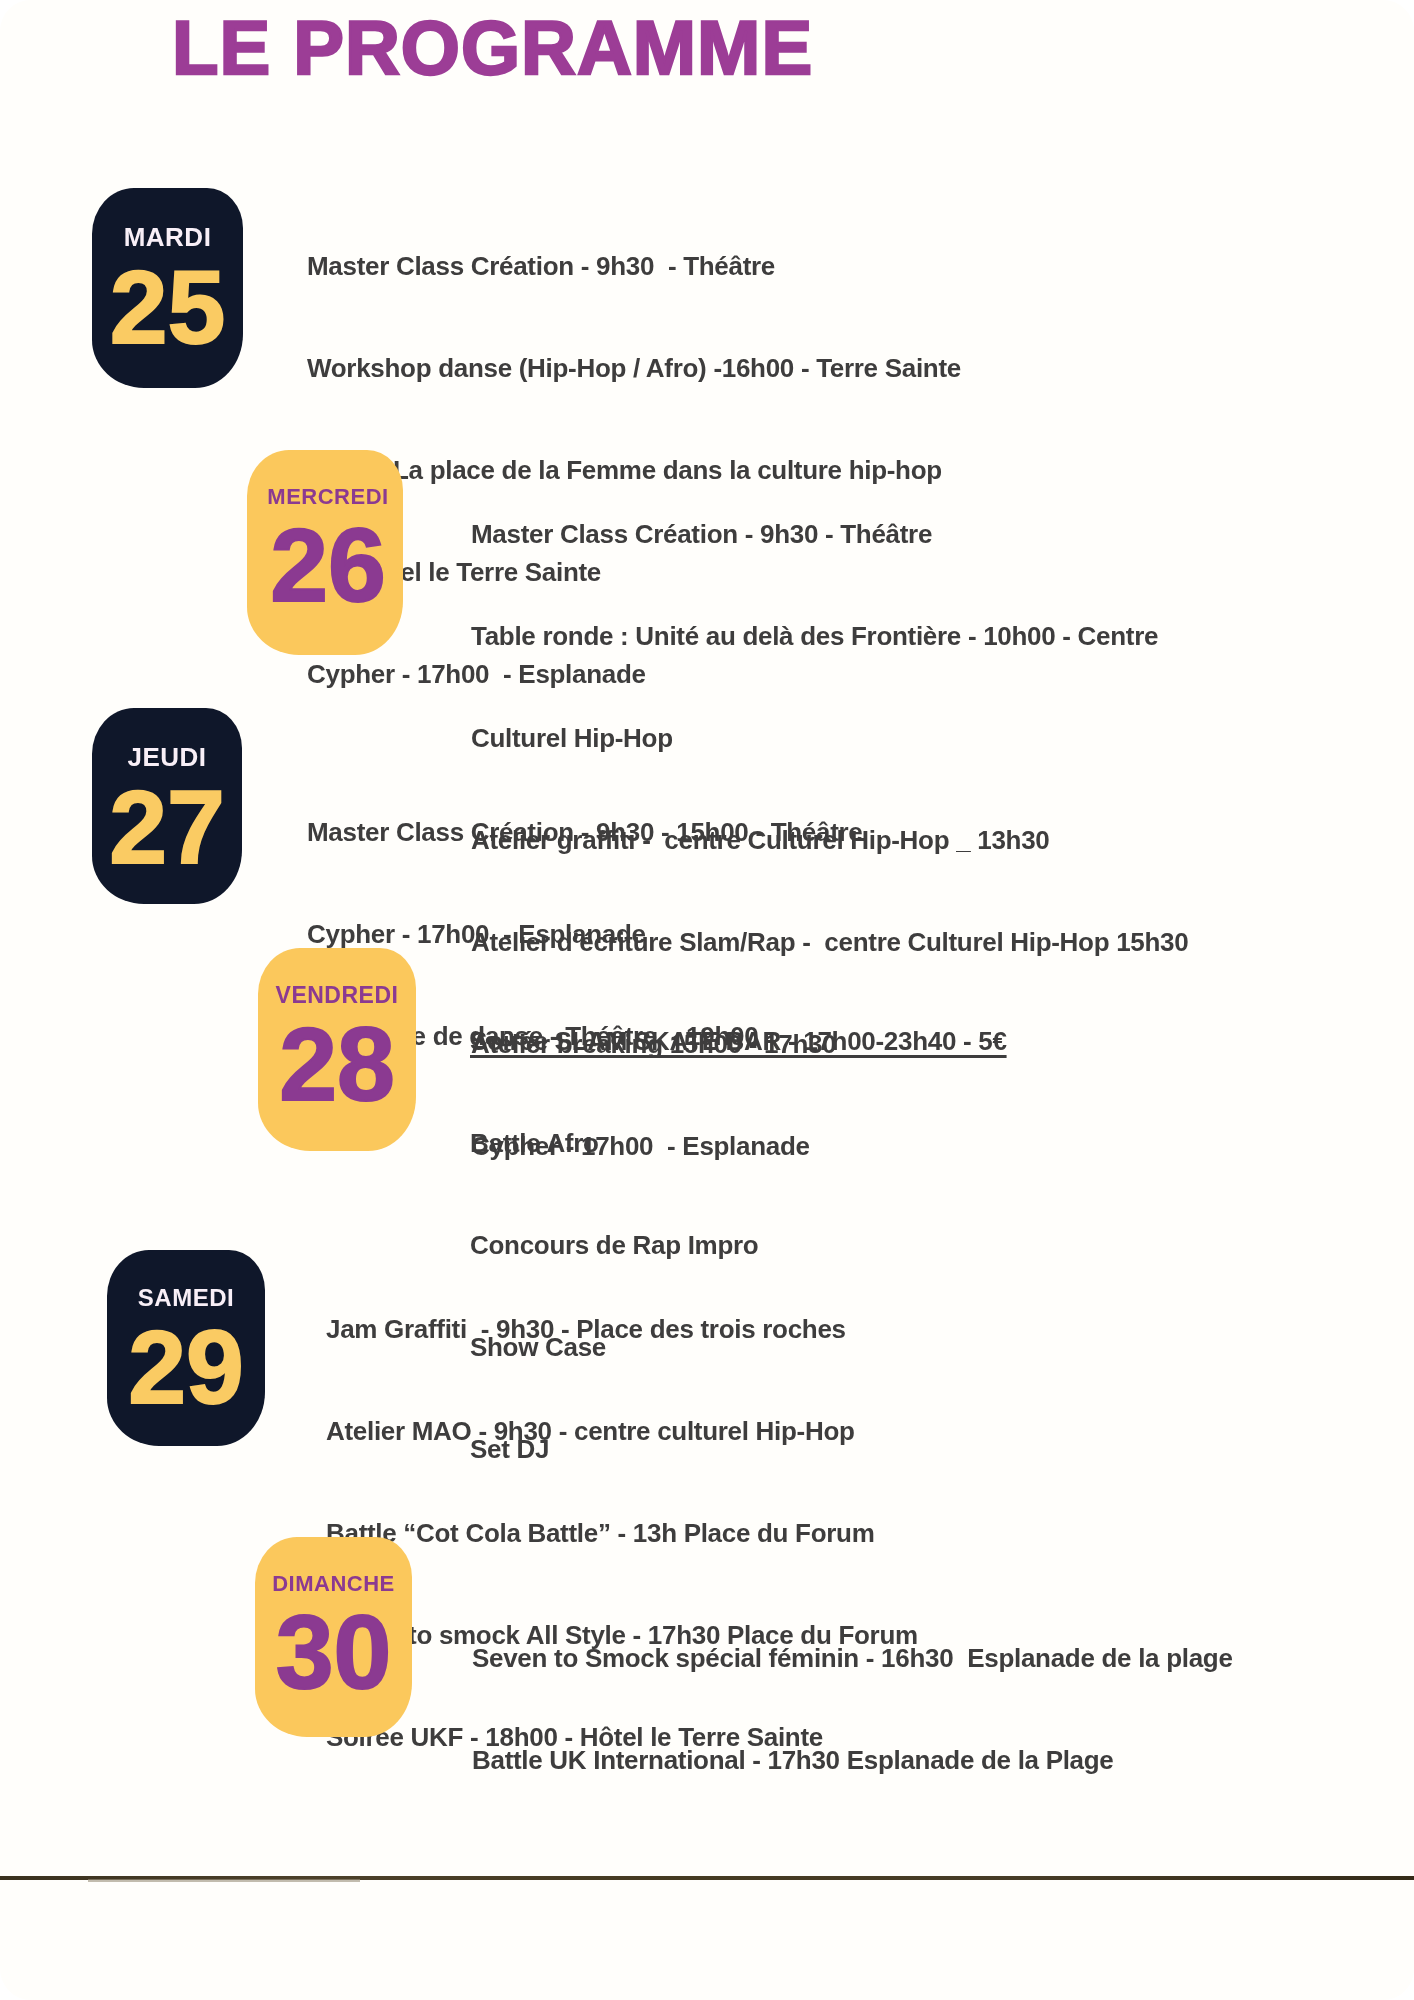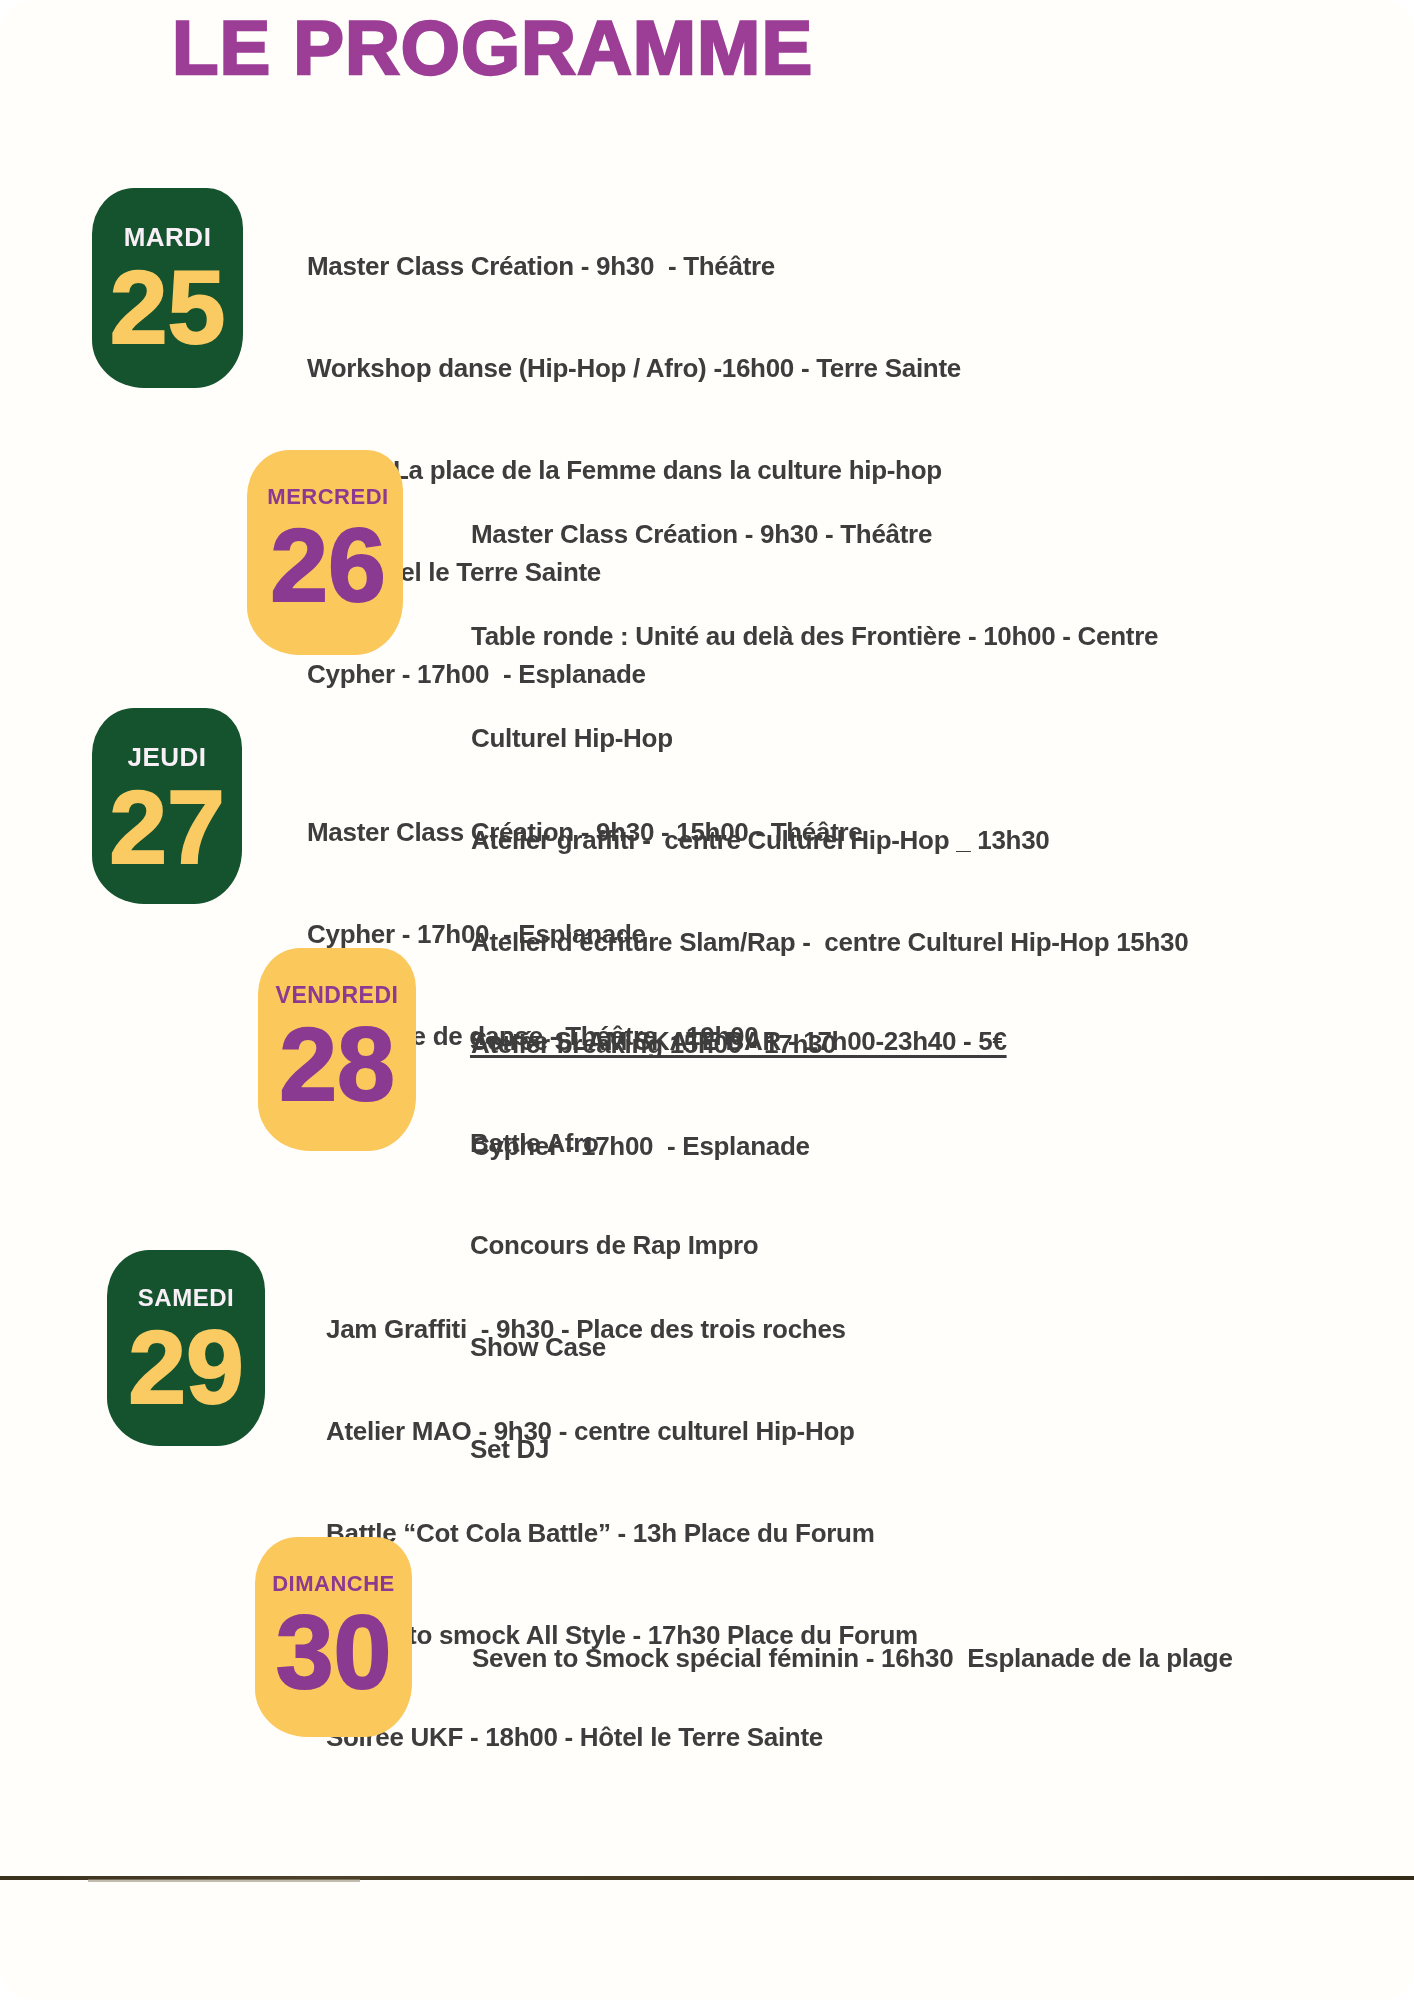--- a/index.html
+++ b/index.html
@@ -14,21 +14,21 @@
     position:absolute; left:172px; top:8px; margin:0;
     font-size:76px; line-height:80px; font-weight:bold;
     color:#9C3D96; -webkit-text-stroke:2.5px #9C3D96;
     letter-spacing:1px; white-space:pre;
   }
   
   .badge {
     position:absolute; display:flex; flex-direction:column; align-items:center;
     border-radius:42px 36px 48px 52px / 46px 40px 54px 48px;
   }
-  .badge-purple { background:#14532d; }
+  .badge-purple { background:#0f172a; }
   .badge-yellow { background:#FBC85C; }
   .badge-label {
     margin-top:36px; font-weight:bold; letter-spacing:.5px; line-height:1;
   }
   .badge-purple .badge-label { color:#F8EFF7; }
   .badge-yellow .badge-label { color:#8B3A91; }
   .badge-number {
     font-weight:bold; font-size:104px; line-height:.92; margin-top:10px;
     -webkit-text-stroke:2px currentColor;
   }
@@ -153,18 +153,19 @@
     </div>
   </section>
 
   <section>
     <div class="badge badge-yellow b-dimanche">
       <div class="badge-label">DIMANCHE</div>
       <div class="badge-number">30</div>
     </div>
     <div class="events e-dimanche">
       <div class="evt">Seven to Smock spécial féminin - 16h30  Esplanade de la plage</div>
+      <div class="evt">Battle UK International - 17h30 Esplanade de la Plage</div>
     </div>
   </section>
 
   <div class="rule"></div>
 
 </div>
 
 </body></html>

